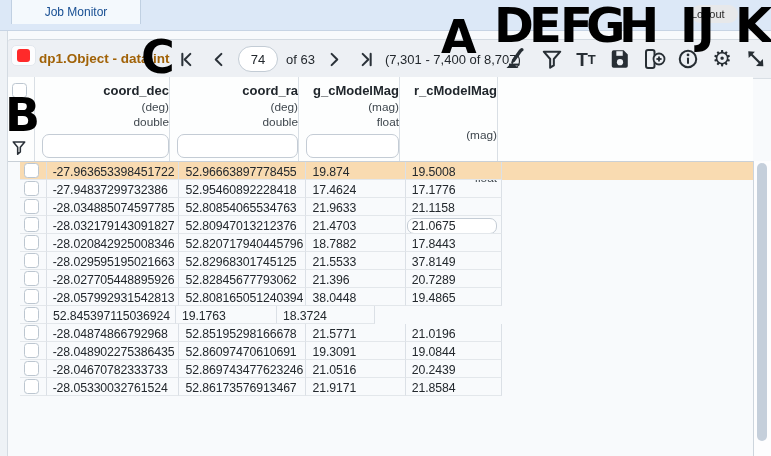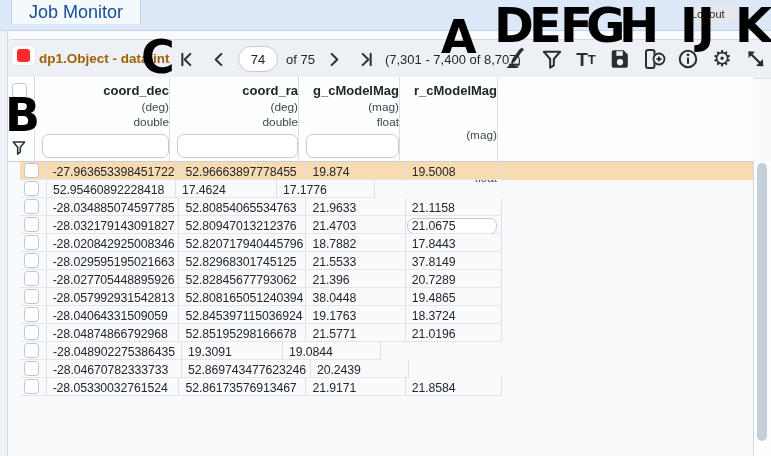--- a/index.html
+++ b/index.html
@@ -5,21 +5,21 @@
   html,body{margin:0;padding:0;}
   .stage{position:relative;width:771px;height:456px;overflow:hidden;background:#f8fafc;
          font-family:"Liberation Sans","DejaVu Sans",sans-serif;color:#23282d;}
 
   
   .topbar{position:absolute;left:0;top:0;width:771px;height:30px;background:#dce8f7;
           border-bottom:1px solid #c7d4e4;}
   .tab{position:absolute;left:11px;top:0;width:128px;height:24px;background:#f4f9fd;
        border-left:1px solid #c0d0e2;border-right:1px solid #c0d0e2;
        display:flex;align-items:center;justify-content:center;}
-  .tab span{font-size:18px;font-weight:500;color:#174e92;}
+  .tab span{font-size:12px;font-weight:500;color:#174e92;}
   .logout{position:absolute;left:691px;top:5px;width:47px;height:18px;border-radius:9px;
           background:#e7e8ea;display:flex;align-items:center;justify-content:flex-start;
           font-size:11px;color:#2b2b2b;}
 
   
   .leftstrip{position:absolute;left:0;top:31px;width:7px;height:425px;background:#eef2f6;
              border-right:1px solid #d4dbe2;}
 
   
   .toolbar{position:absolute;left:8px;top:39px;width:763px;height:38px;background:#edf0f4;
@@ -120,21 +120,21 @@
       </div>
       <div class="pgap14"></div>
       <div class="pbtn">
         <svg width="15" height="15" viewBox="0 0 16 16" fill="none" stroke="currentColor" stroke-width="2.2" stroke-linecap="round" stroke-linejoin="round">
             <polyline points="10,2 4,8 10,14"></polyline>
           </svg>
       </div>
       <div class="pgap10"></div>
       <input class="page-input" value="74" style="">
       <div class="pgap8"></div>
-      <span class="of-label">of 75</span>
+      <span class="of-label">of 63</span>
       <div class="pgap10"></div>
       <div class="pbtn">
         <svg width="15" height="15" viewBox="0 0 16 16" fill="none" stroke="currentColor" stroke-width="2.2" stroke-linecap="round" stroke-linejoin="round">
             <polyline points="6,2 12,8 6,14"></polyline>
           </svg>
       </div>
       <div class="pgap14"></div>
       <div class="pbtn">
         <svg width="15" height="15" viewBox="0 0 16 16" fill="none" stroke="currentColor" stroke-width="2.2" stroke-linecap="round" stroke-linejoin="round">
             <polyline points="5,2 11,8 5,14"></polyline>
@@ -243,20 +243,21 @@
       <div class="c w3">19.874</div>
       <div class="c w4">19.5008</div>
       <div class="cfill"></div>
     </div>
 
 
     <div class="trow">
       <div class="cg">
           <span class="cb"></span>
         </div>
+      <div class="c w1">-27.94837299732386</div>
       <div class="c w2">52.95460892228418</div>
       <div class="c w3">17.4624</div>
       <div class="c w4">17.1776</div>
       <div class="cfill"></div>
     </div>
 
     <div class="trow">
       <div class="cg">
           <span class="cb"></span>
         </div>
@@ -319,21 +320,20 @@
       <div class="c w2">52.808165051240394</div>
       <div class="c w3">38.0448</div>
       <div class="c w4">19.4865</div>
       <div class="cfill"></div>
     </div>
 
     <div class="trow">
       <div class="cg">
           <span class="cb"></span>
         </div>
-      <div class="c w1">-28.04064331509059</div>
       <div class="c w2">52.845397115036924</div>
       <div class="c w3">19.1763</div>
       <div class="c w4">18.3724</div>
       <div class="cfill"></div>
     </div>
 
     <div class="trow">
       <div class="cg">
           <span class="cb"></span>
         </div>
@@ -342,31 +342,33 @@
       <div class="c w3">21.5771</div>
       <div class="c w4">21.0196</div>
       <div class="cfill"></div>
     </div>
 
     <div class="trow">
       <div class="cg">
           <span class="cb"></span>
         </div>
       <div class="c w1">-28.048902275386435</div>
+      <div class="c w2">52.86097470610691</div>
       <div class="c w3">19.3091</div>
       <div class="c w4">19.0844</div>
       <div class="cfill"></div>
     </div>
 
     <div class="trow">
       <div class="cg">
           <span class="cb"></span>
         </div>
       <div class="c w1">-28.04670782333733</div>
       <div class="c w2">52.869743477623246</div>
+      <div class="c w3">21.0516</div>
       <div class="c w4">20.2439</div>
       <div class="cfill"></div>
     </div>
 
     <div class="trow">
       <div class="cg">
           <span class="cb"></span>
         </div>
       <div class="c w1">-28.05330032761524</div>
       <div class="c w2">52.86173576913467</div>

